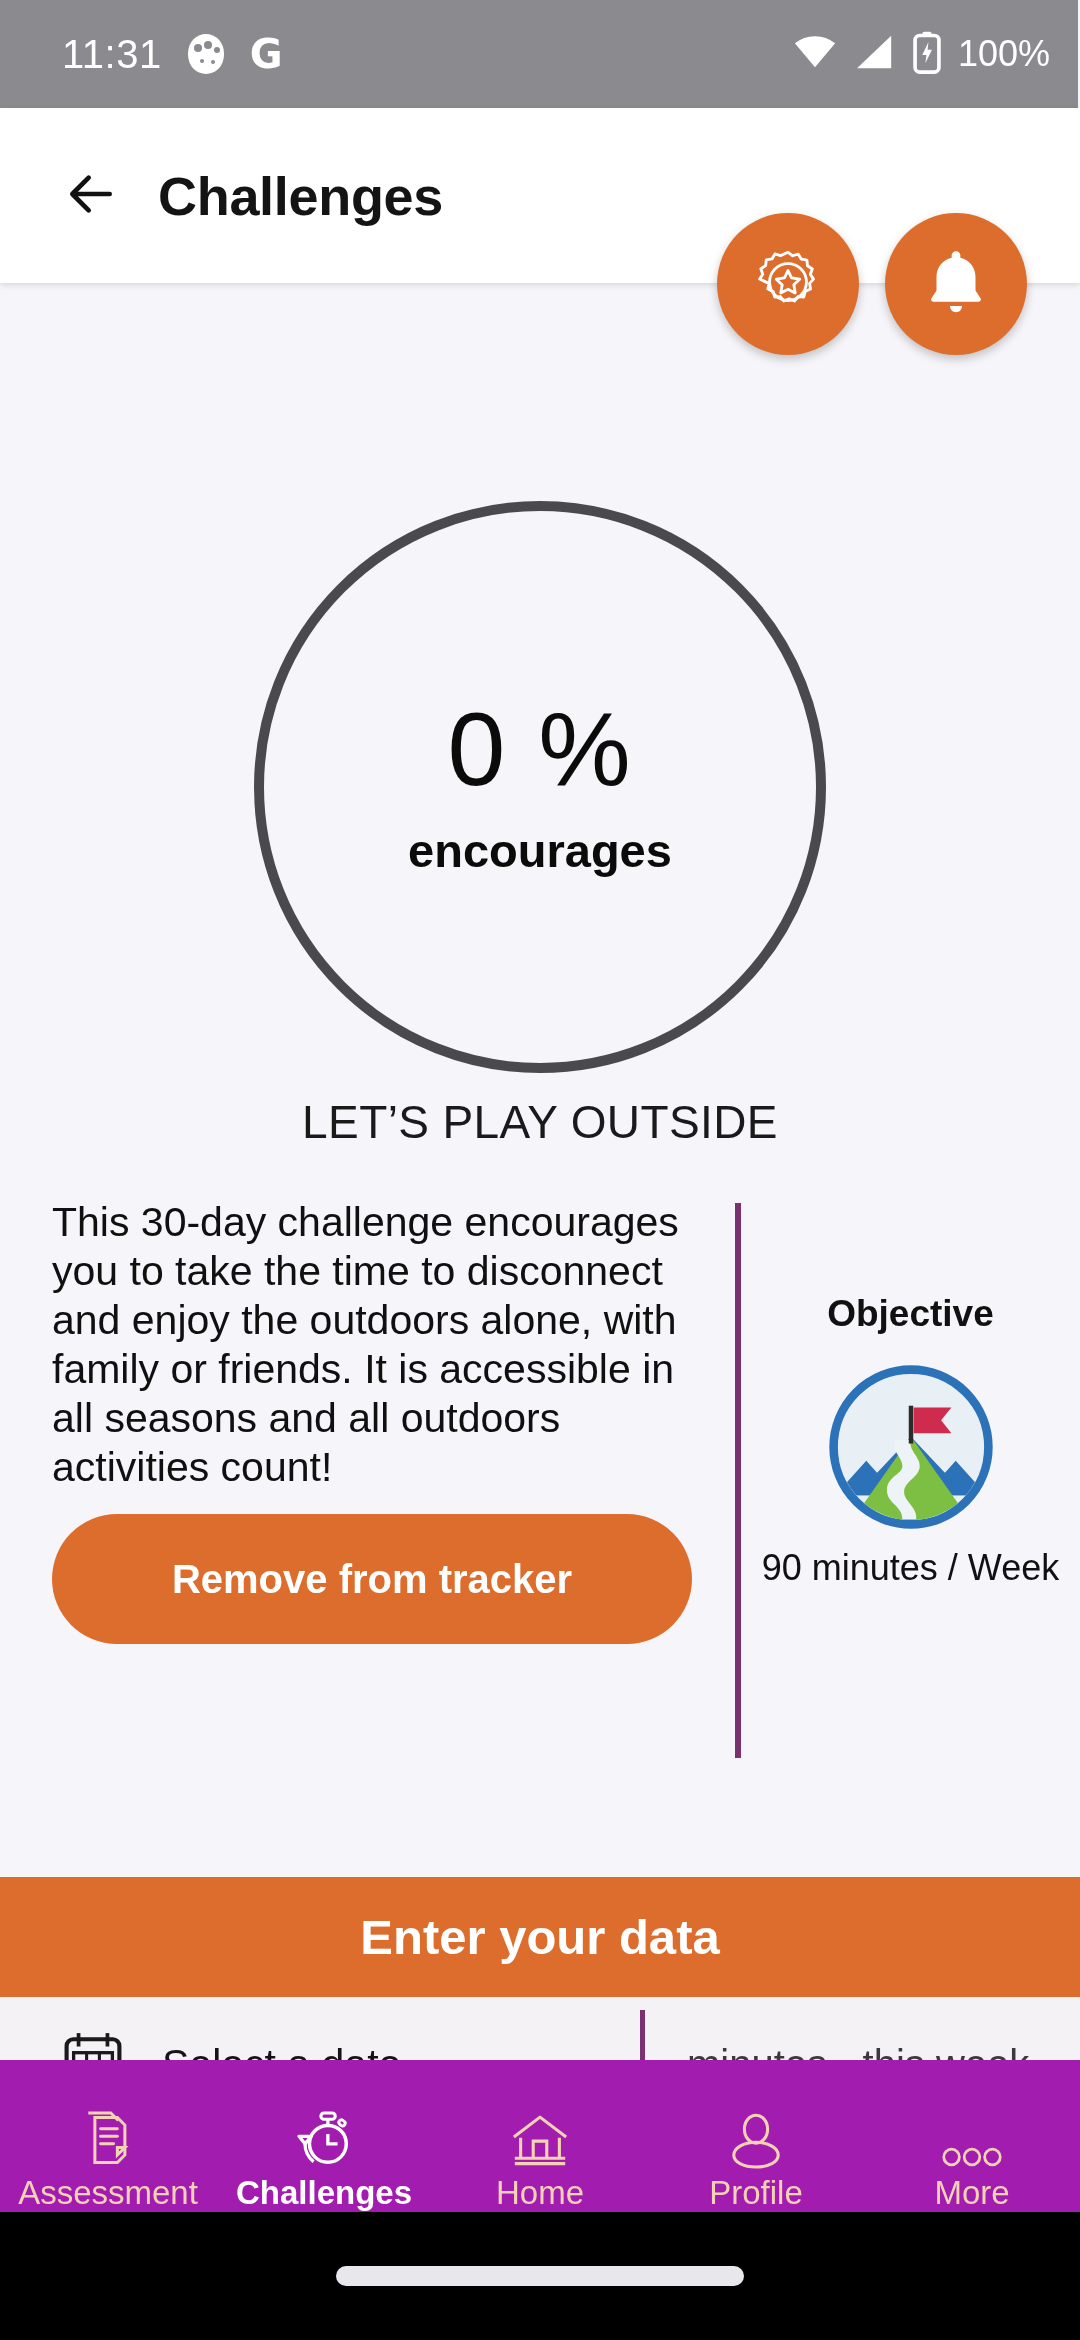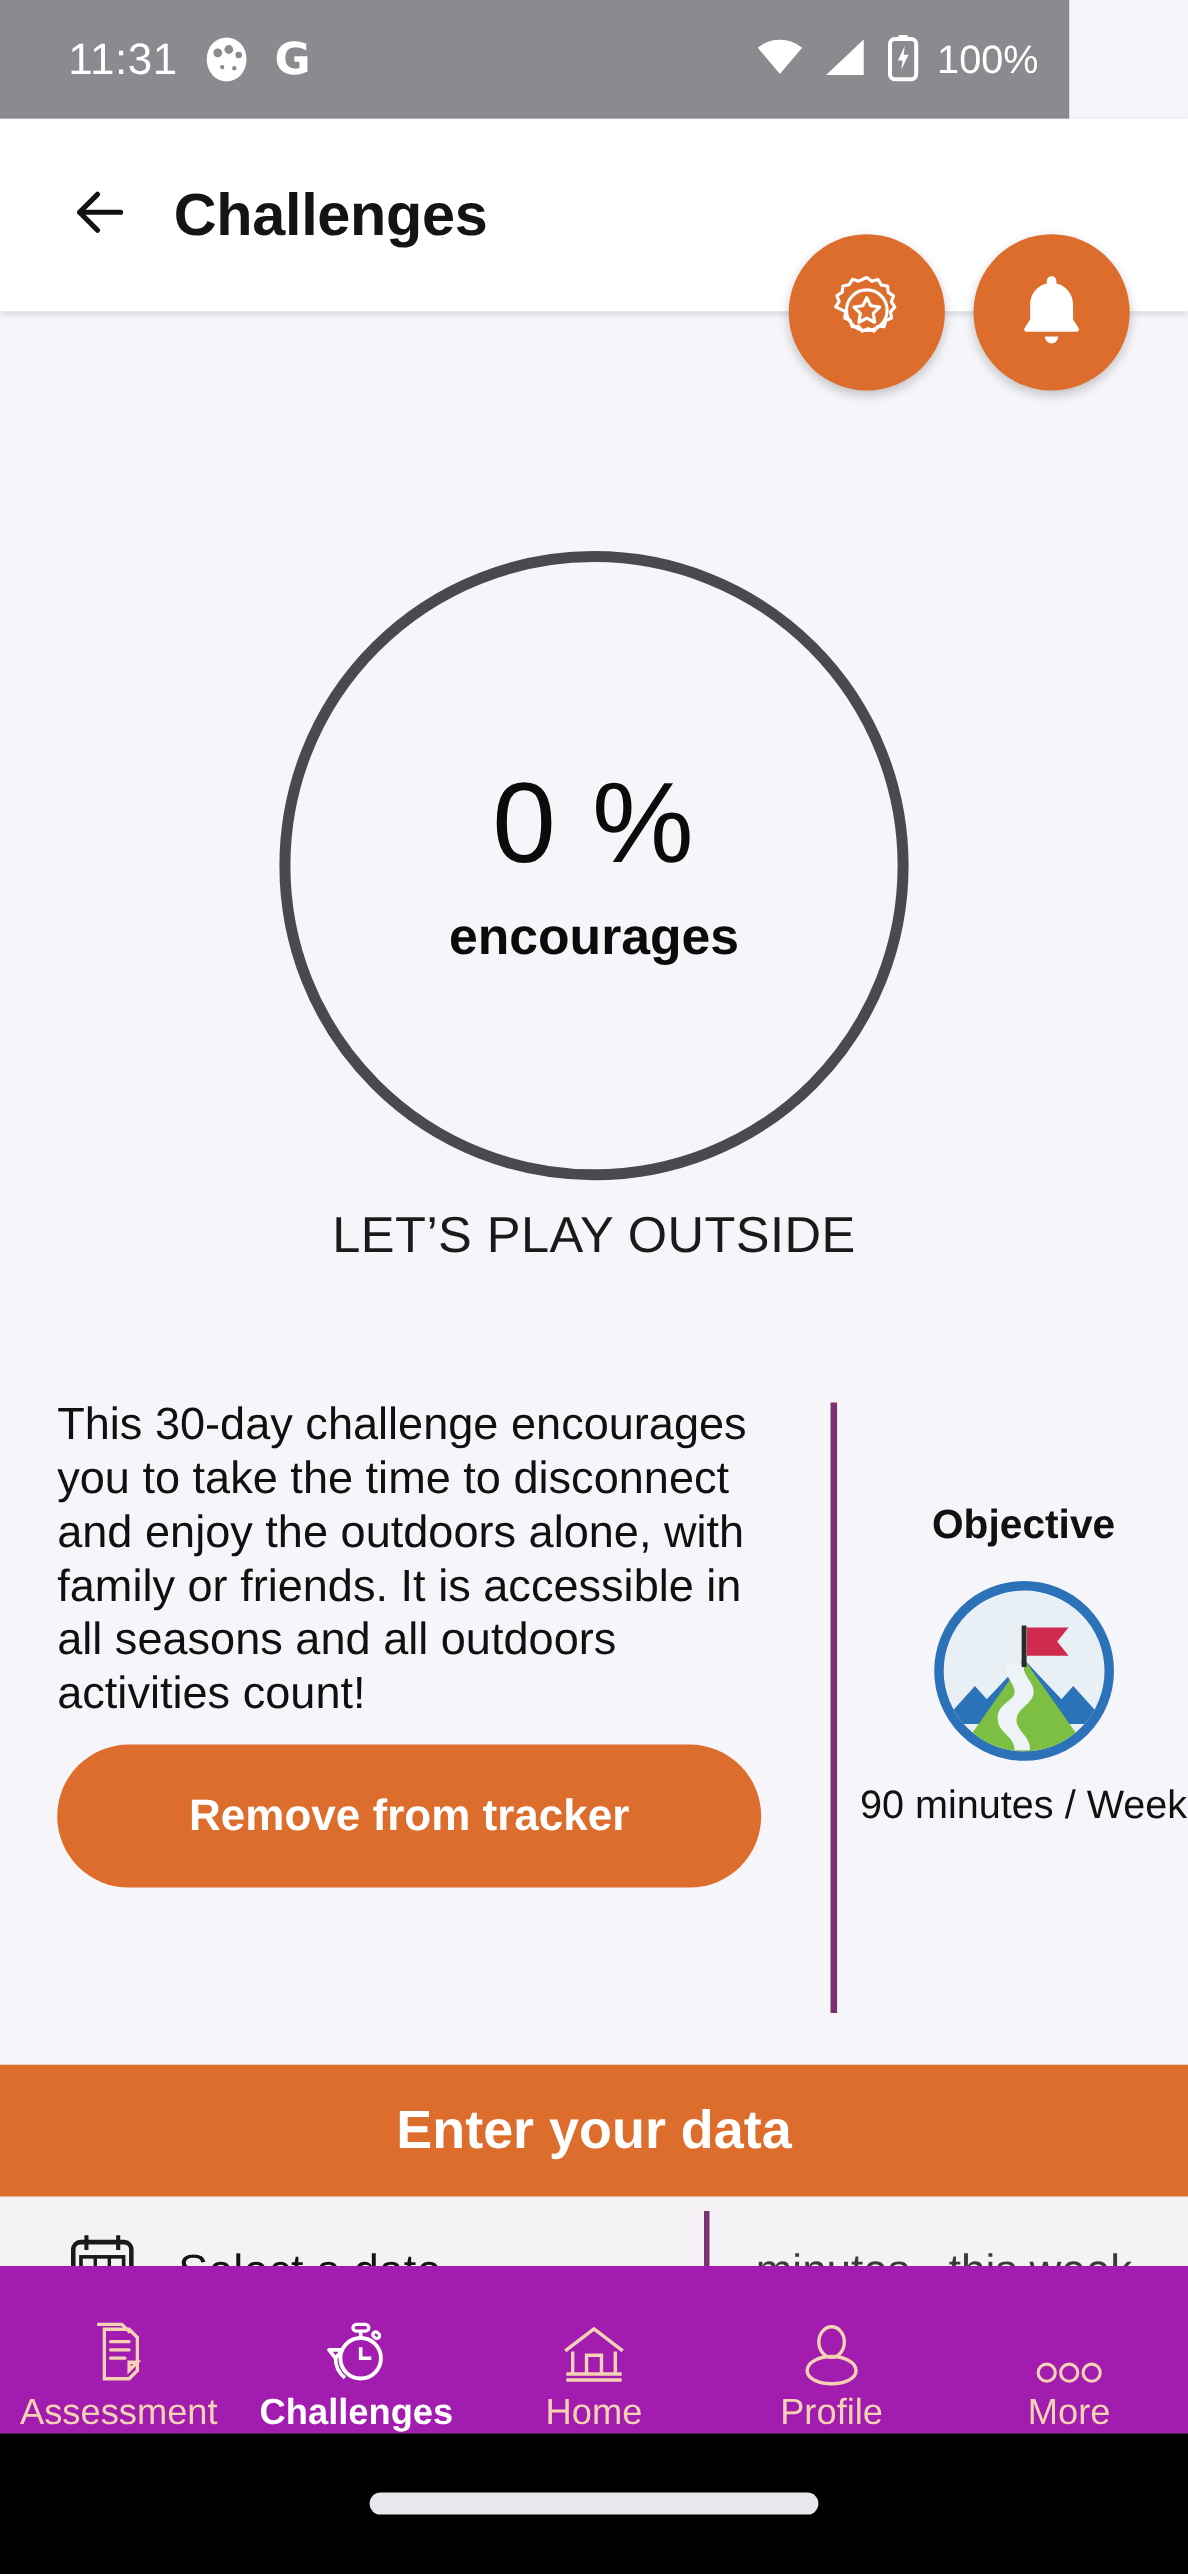--- a/index.html
+++ b/index.html
@@ -6,21 +6,21 @@
   html, body {
     width:1080px; height:2340px;
     background:#000;
     font-family:"Liberation Sans", sans-serif;
     overflow:hidden;
   }
   #screen { position:relative; width:1080px; height:2340px; background:#F6F6FA; }
 
   
   .statusbar{
-    position:absolute; top:0; left:0; width:972px; height:108px;
+    position:absolute; top:0; left:0; width:1078px; height:108px;
     background:#8A8A8F; color:#fff;
     display:flex; align-items:center; justify-content:space-between;
     padding:0 28px 0 62px;
   }
   .sb-left{ display:flex; align-items:center; gap:26px; }
   .sb-time{ font-size:40px; font-weight:500; letter-spacing:.5px; }
   .sb-right{ display:flex; align-items:center; gap:16px; }
   .sb-battery-text{ font-size:36px; font-weight:500; margin-left:0; }
   .appicon{
     width:36px;height:40px;border-radius:50%/48%;
@@ -67,23 +67,22 @@
   .ring-pct{ font-size:104px; font-weight:300; color:#0b0b0b; line-height:1; letter-spacing:2px;}
   .ring-label{ font-size:47px; font-weight:700; color:#0b0b0b; margin-top:22px; }
 
   .challenge-name{
     position:absolute; top:1095px; left:0; width:1080px; text-align:center;
     font-size:46px; color:#1a1a1a; font-weight:400; letter-spacing:.4px;
   }
 
   
   .info{
-    position:absolute; top:1270px; left:0; width:1080px; height:570px;
+    position:absolute; top:1198px; left:0; width:1080px; height:570px;
     display:flex;
-    gap:20px;
   }
   .info-left{ width:735px; padding:0 40px 0 52px; }
   .desc{
     font-size:41px; line-height:49px; color:#101010; font-weight:400;
   }
   .remove-btn{
     margin-top:22px; width:640px; height:130px; border:none; border-radius:66px;
     background:#DD6D2C; color:#fff; font-size:40px; font-weight:700;
     font-family:"Liberation Sans", sans-serif; cursor:pointer;
     display:flex; align-items:center; justify-content:center;

